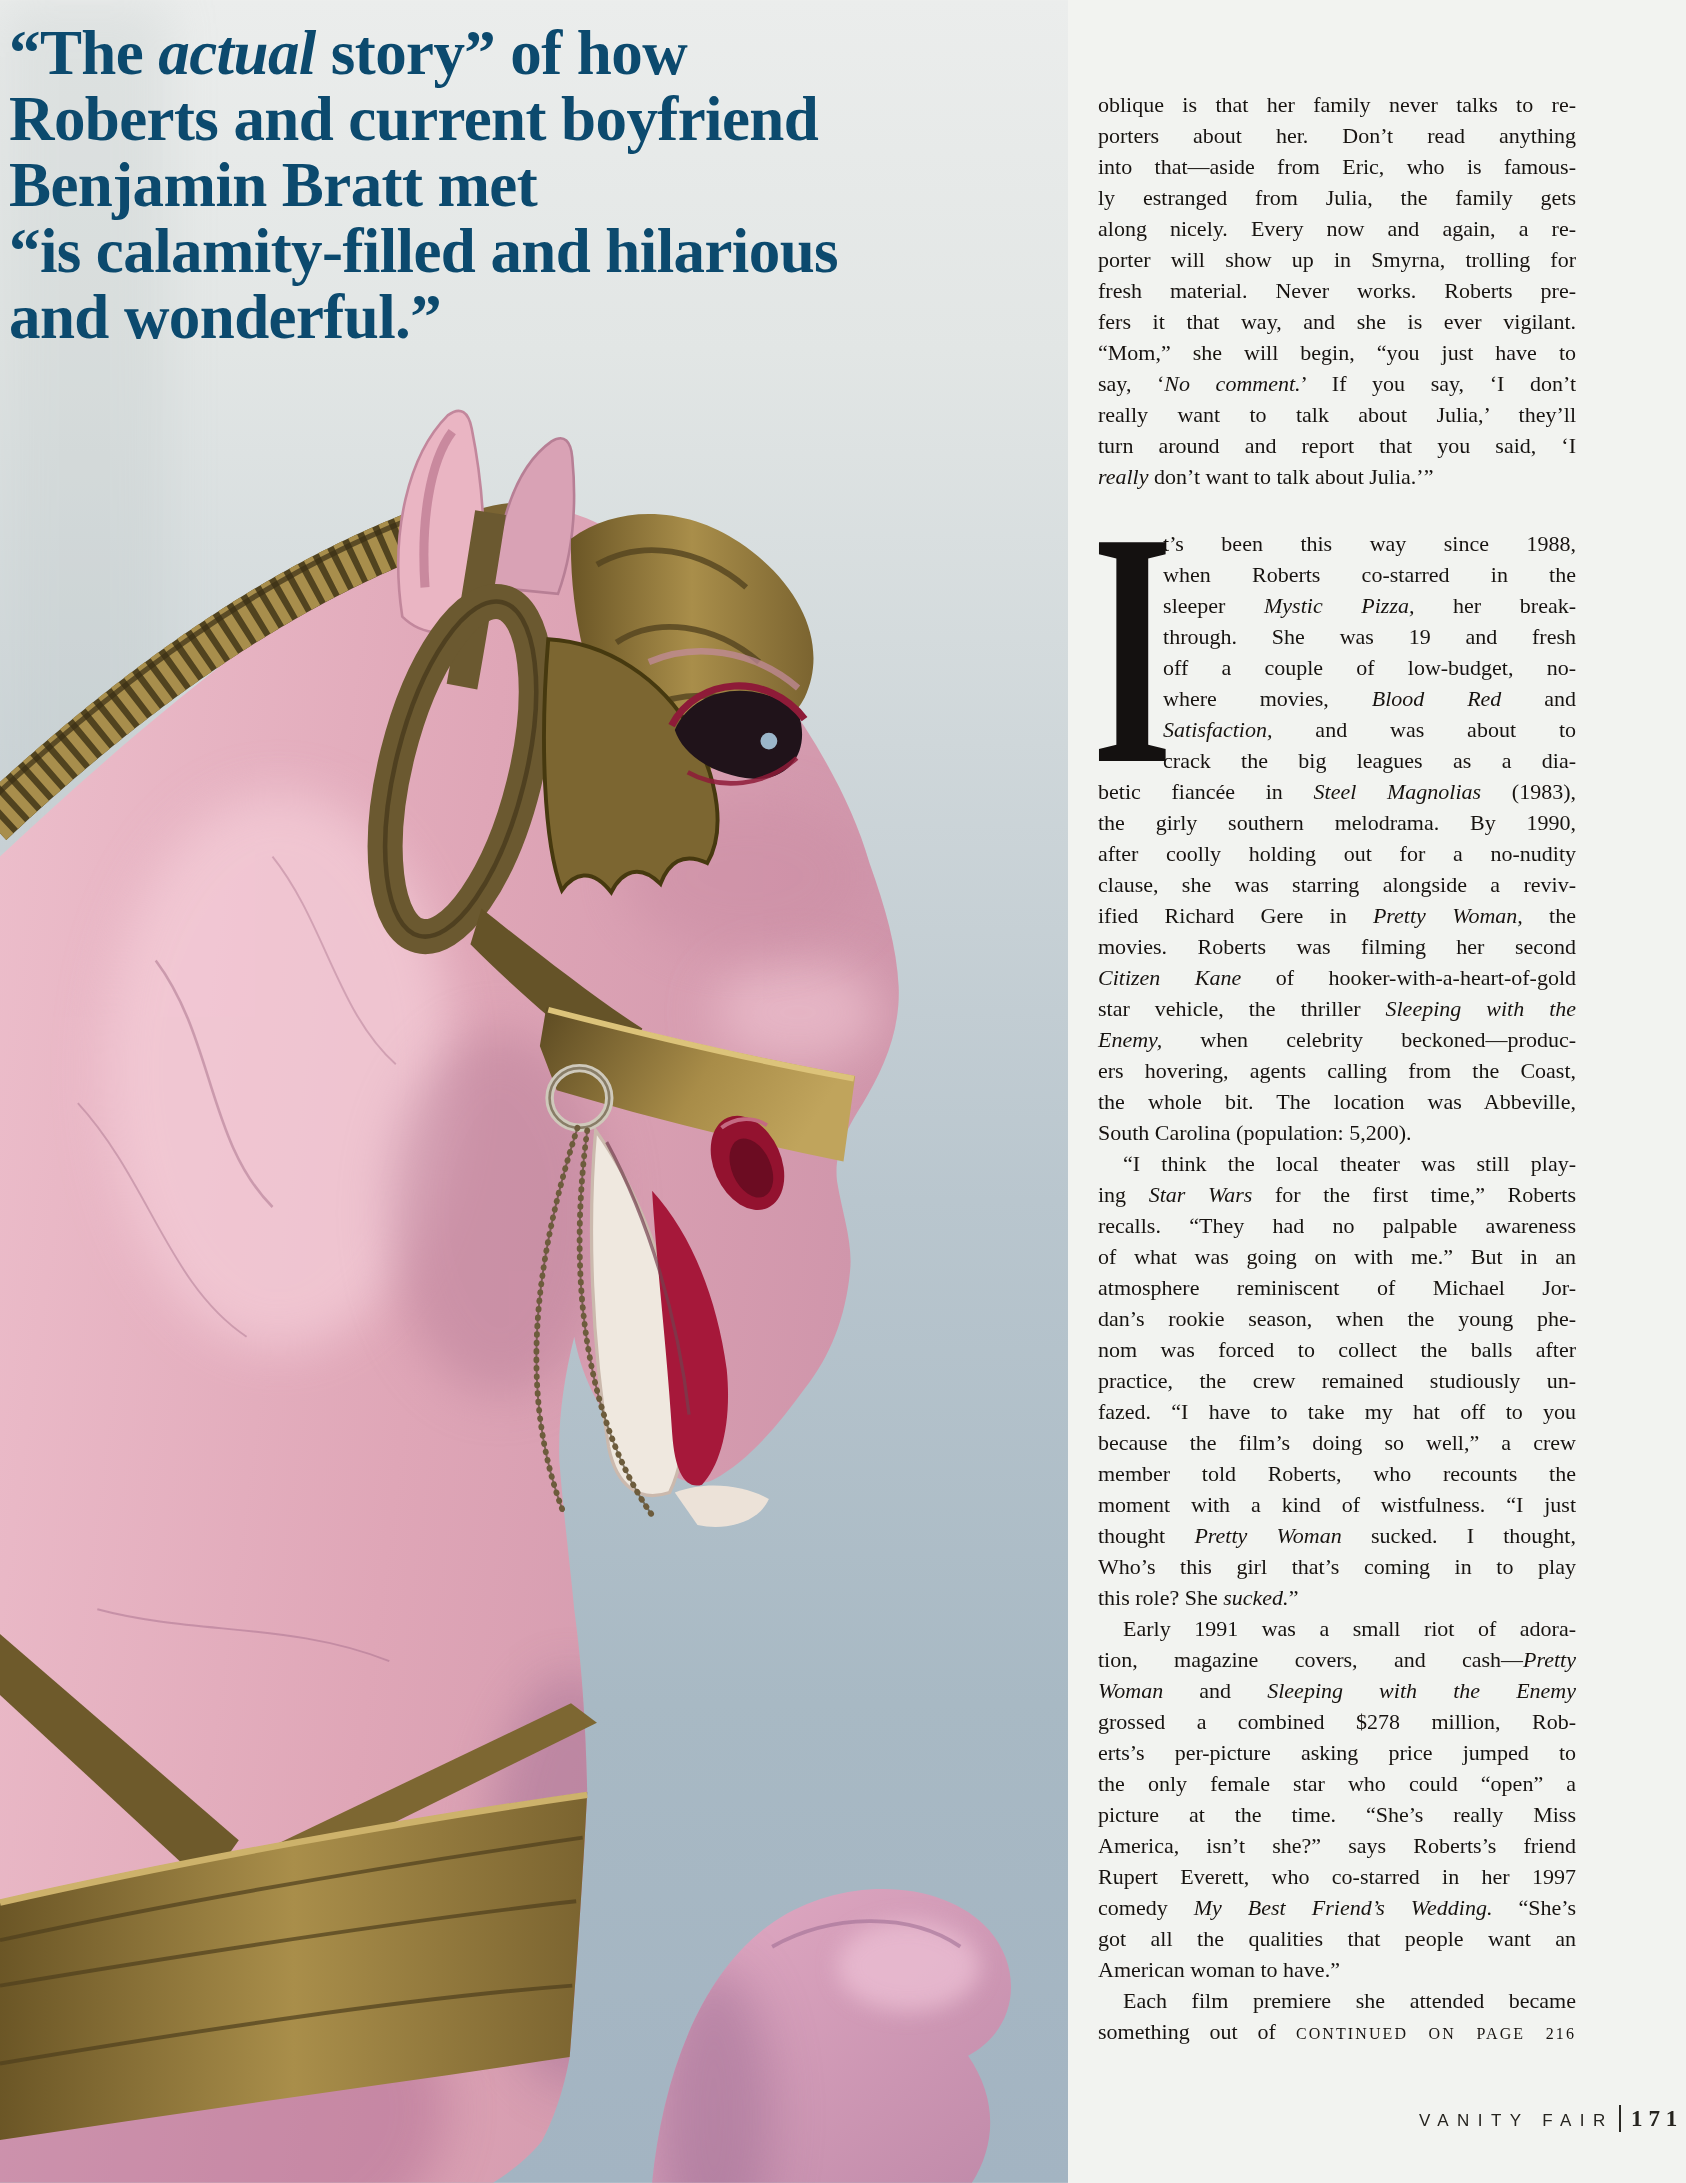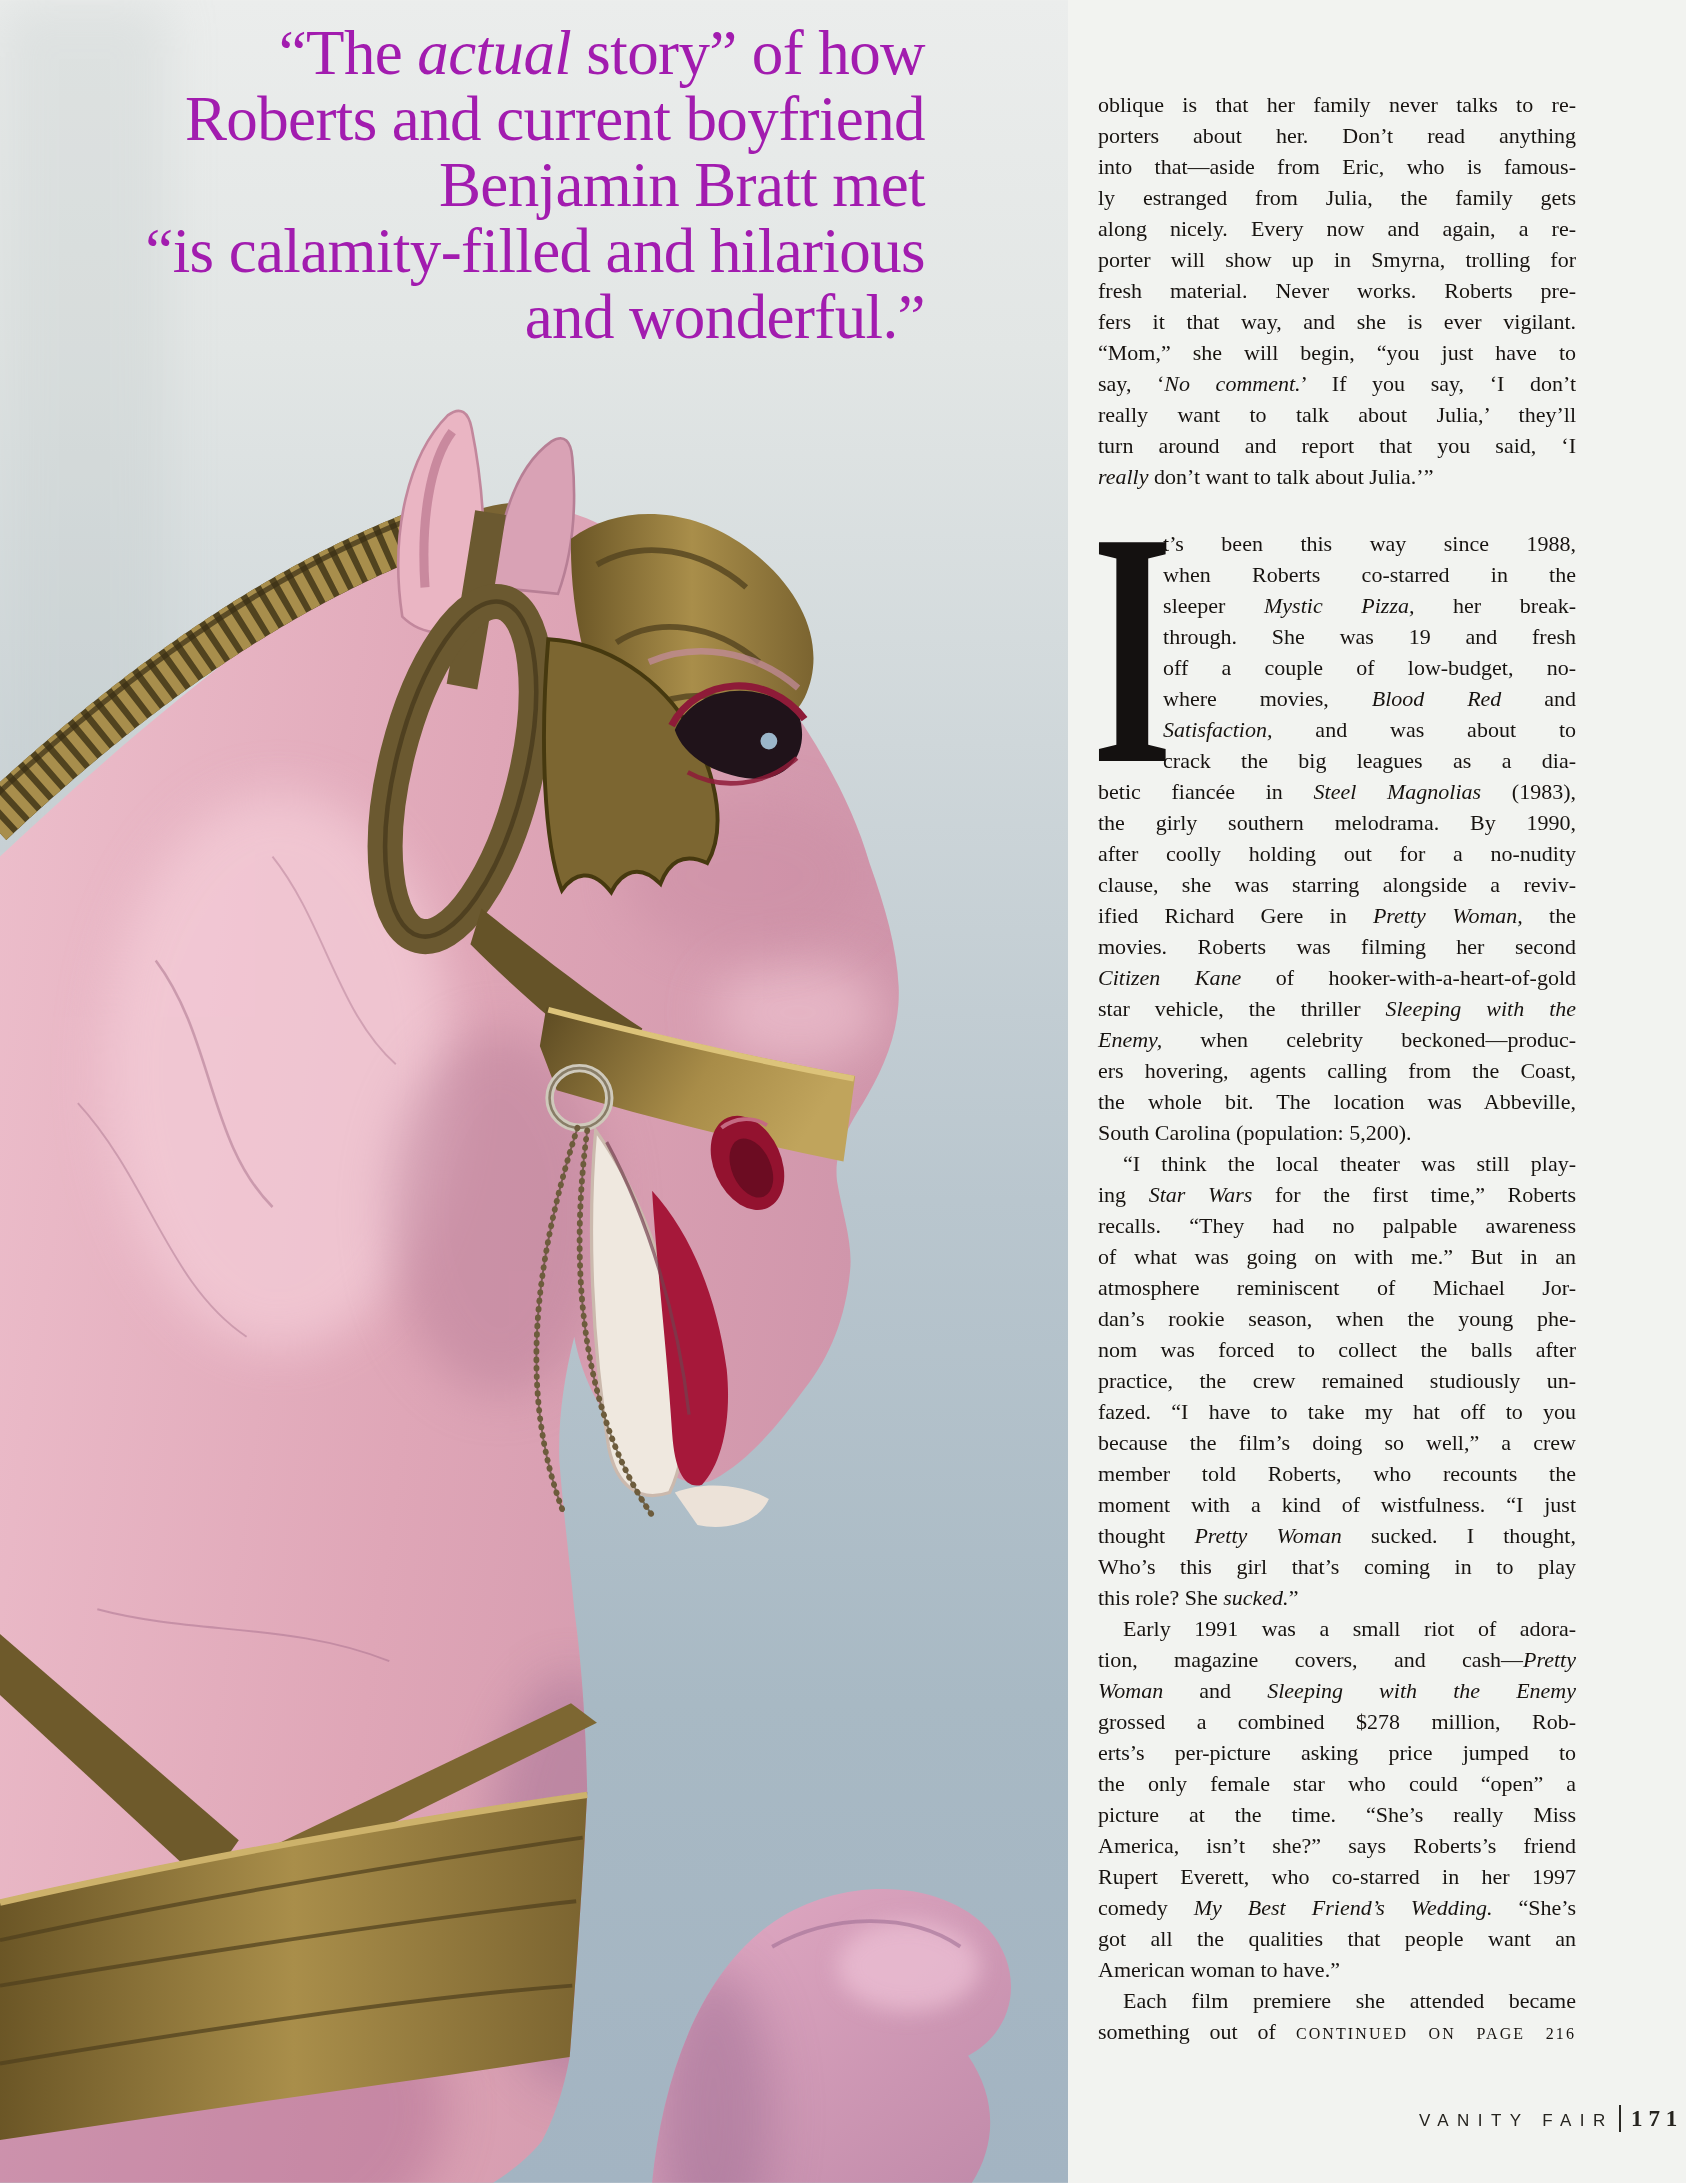--- a/index.html
+++ b/index.html
@@ -1,22 +1,22 @@
 <!DOCTYPE html>
 <html style="font-size:10.4px"><head>
 <meta charset="utf-8">
 <style>
   html,body{margin:0;padding:0;}
   #page{position:relative;width:1687px;height:2183px;background:#f2f3f0;overflow:hidden;
         font-family:"Liberation Serif",serif;color:#1b1713;}
   
   #photo{position:absolute;left:0;top:0;width:1068px;height:2183px;}
   
-  #quote{position:absolute;left:9px;top:19.5px;width:916px;text-align:right;
-         font-size:63px;line-height:66px;letter-spacing:-0.6px;color:#a21caf;}
+  #quote{position:absolute;left:9px;top:19.5px;width:916px;text-align:left;
+         font-size:63px;line-height:66px;letter-spacing:-0.6px;color:#0c4a6e;font-weight:bold;}
   .qline{white-space:nowrap;}
   .qline em{font-style:italic;}
   
   #column{position:absolute;left:1098px;top:89px;width:478px;
           font-size:22px;line-height:31px;color:#171310;}
   .line{text-align:justify;text-align-last:justify;}
   .line.final{text-align-last:left;}
   .para.sp{margin-top:36px;}
   .para.ind .line:first-child{text-indent:25px;}
   .para em{font-style:italic;}

